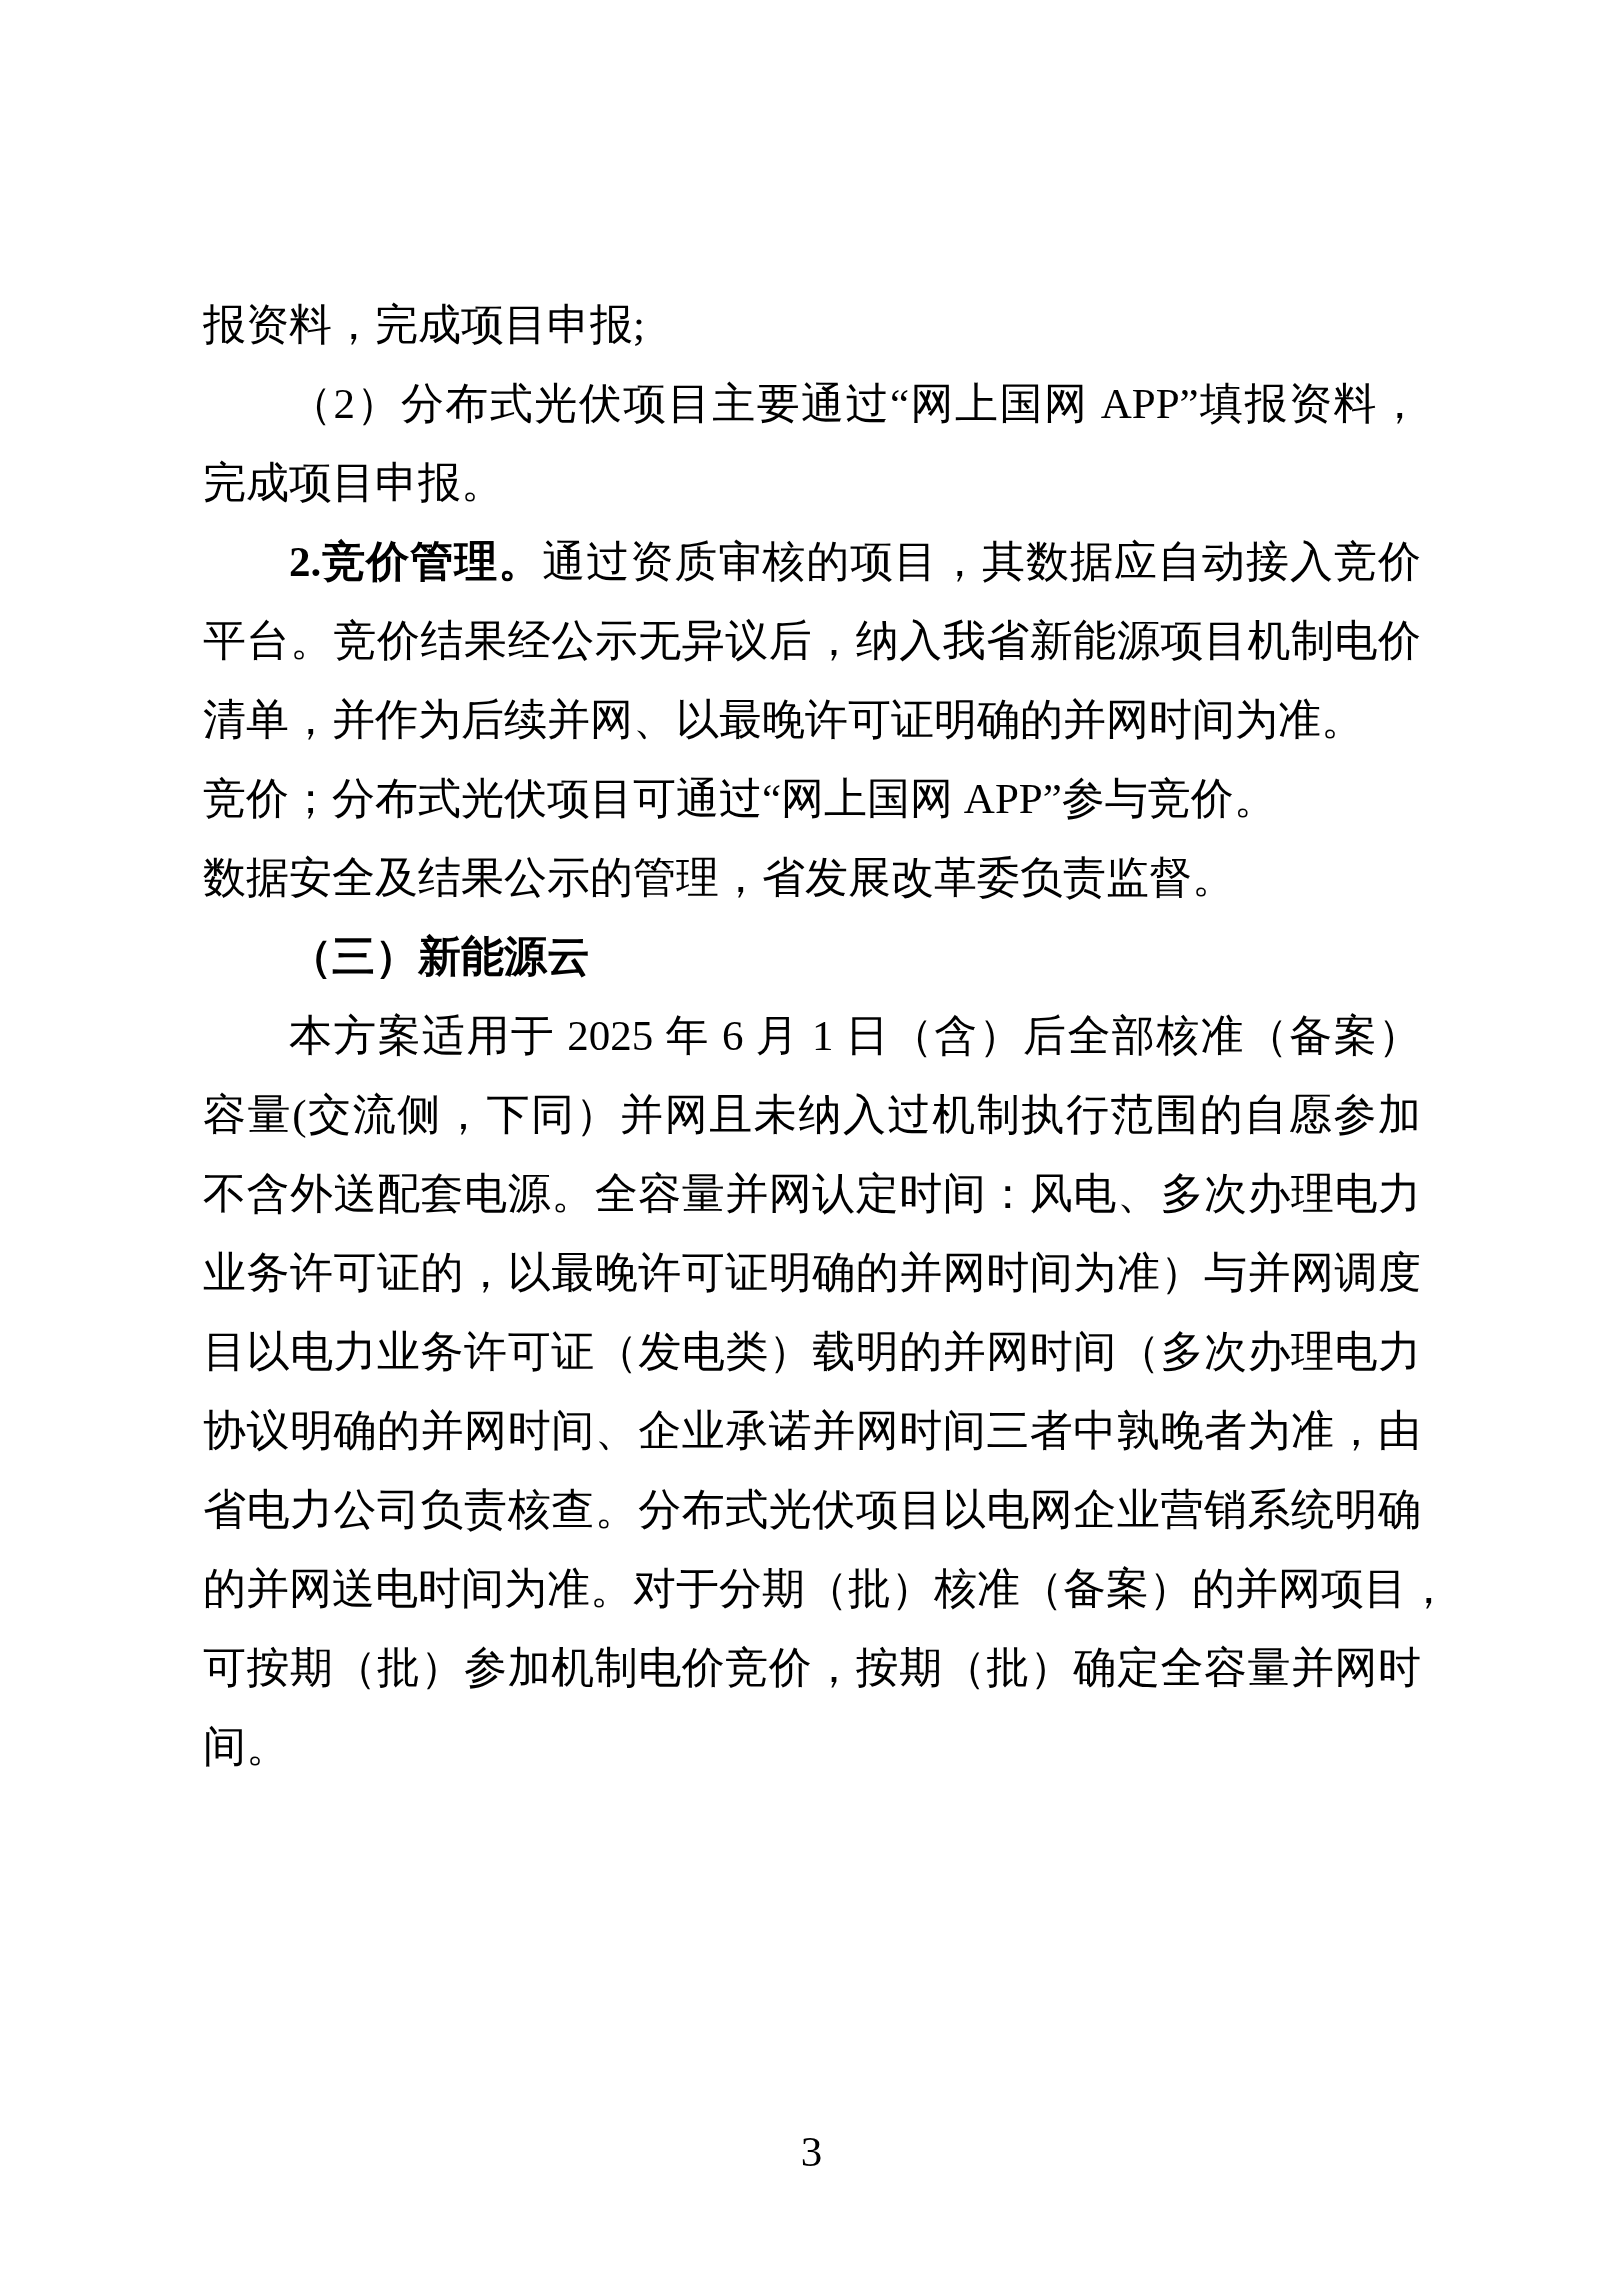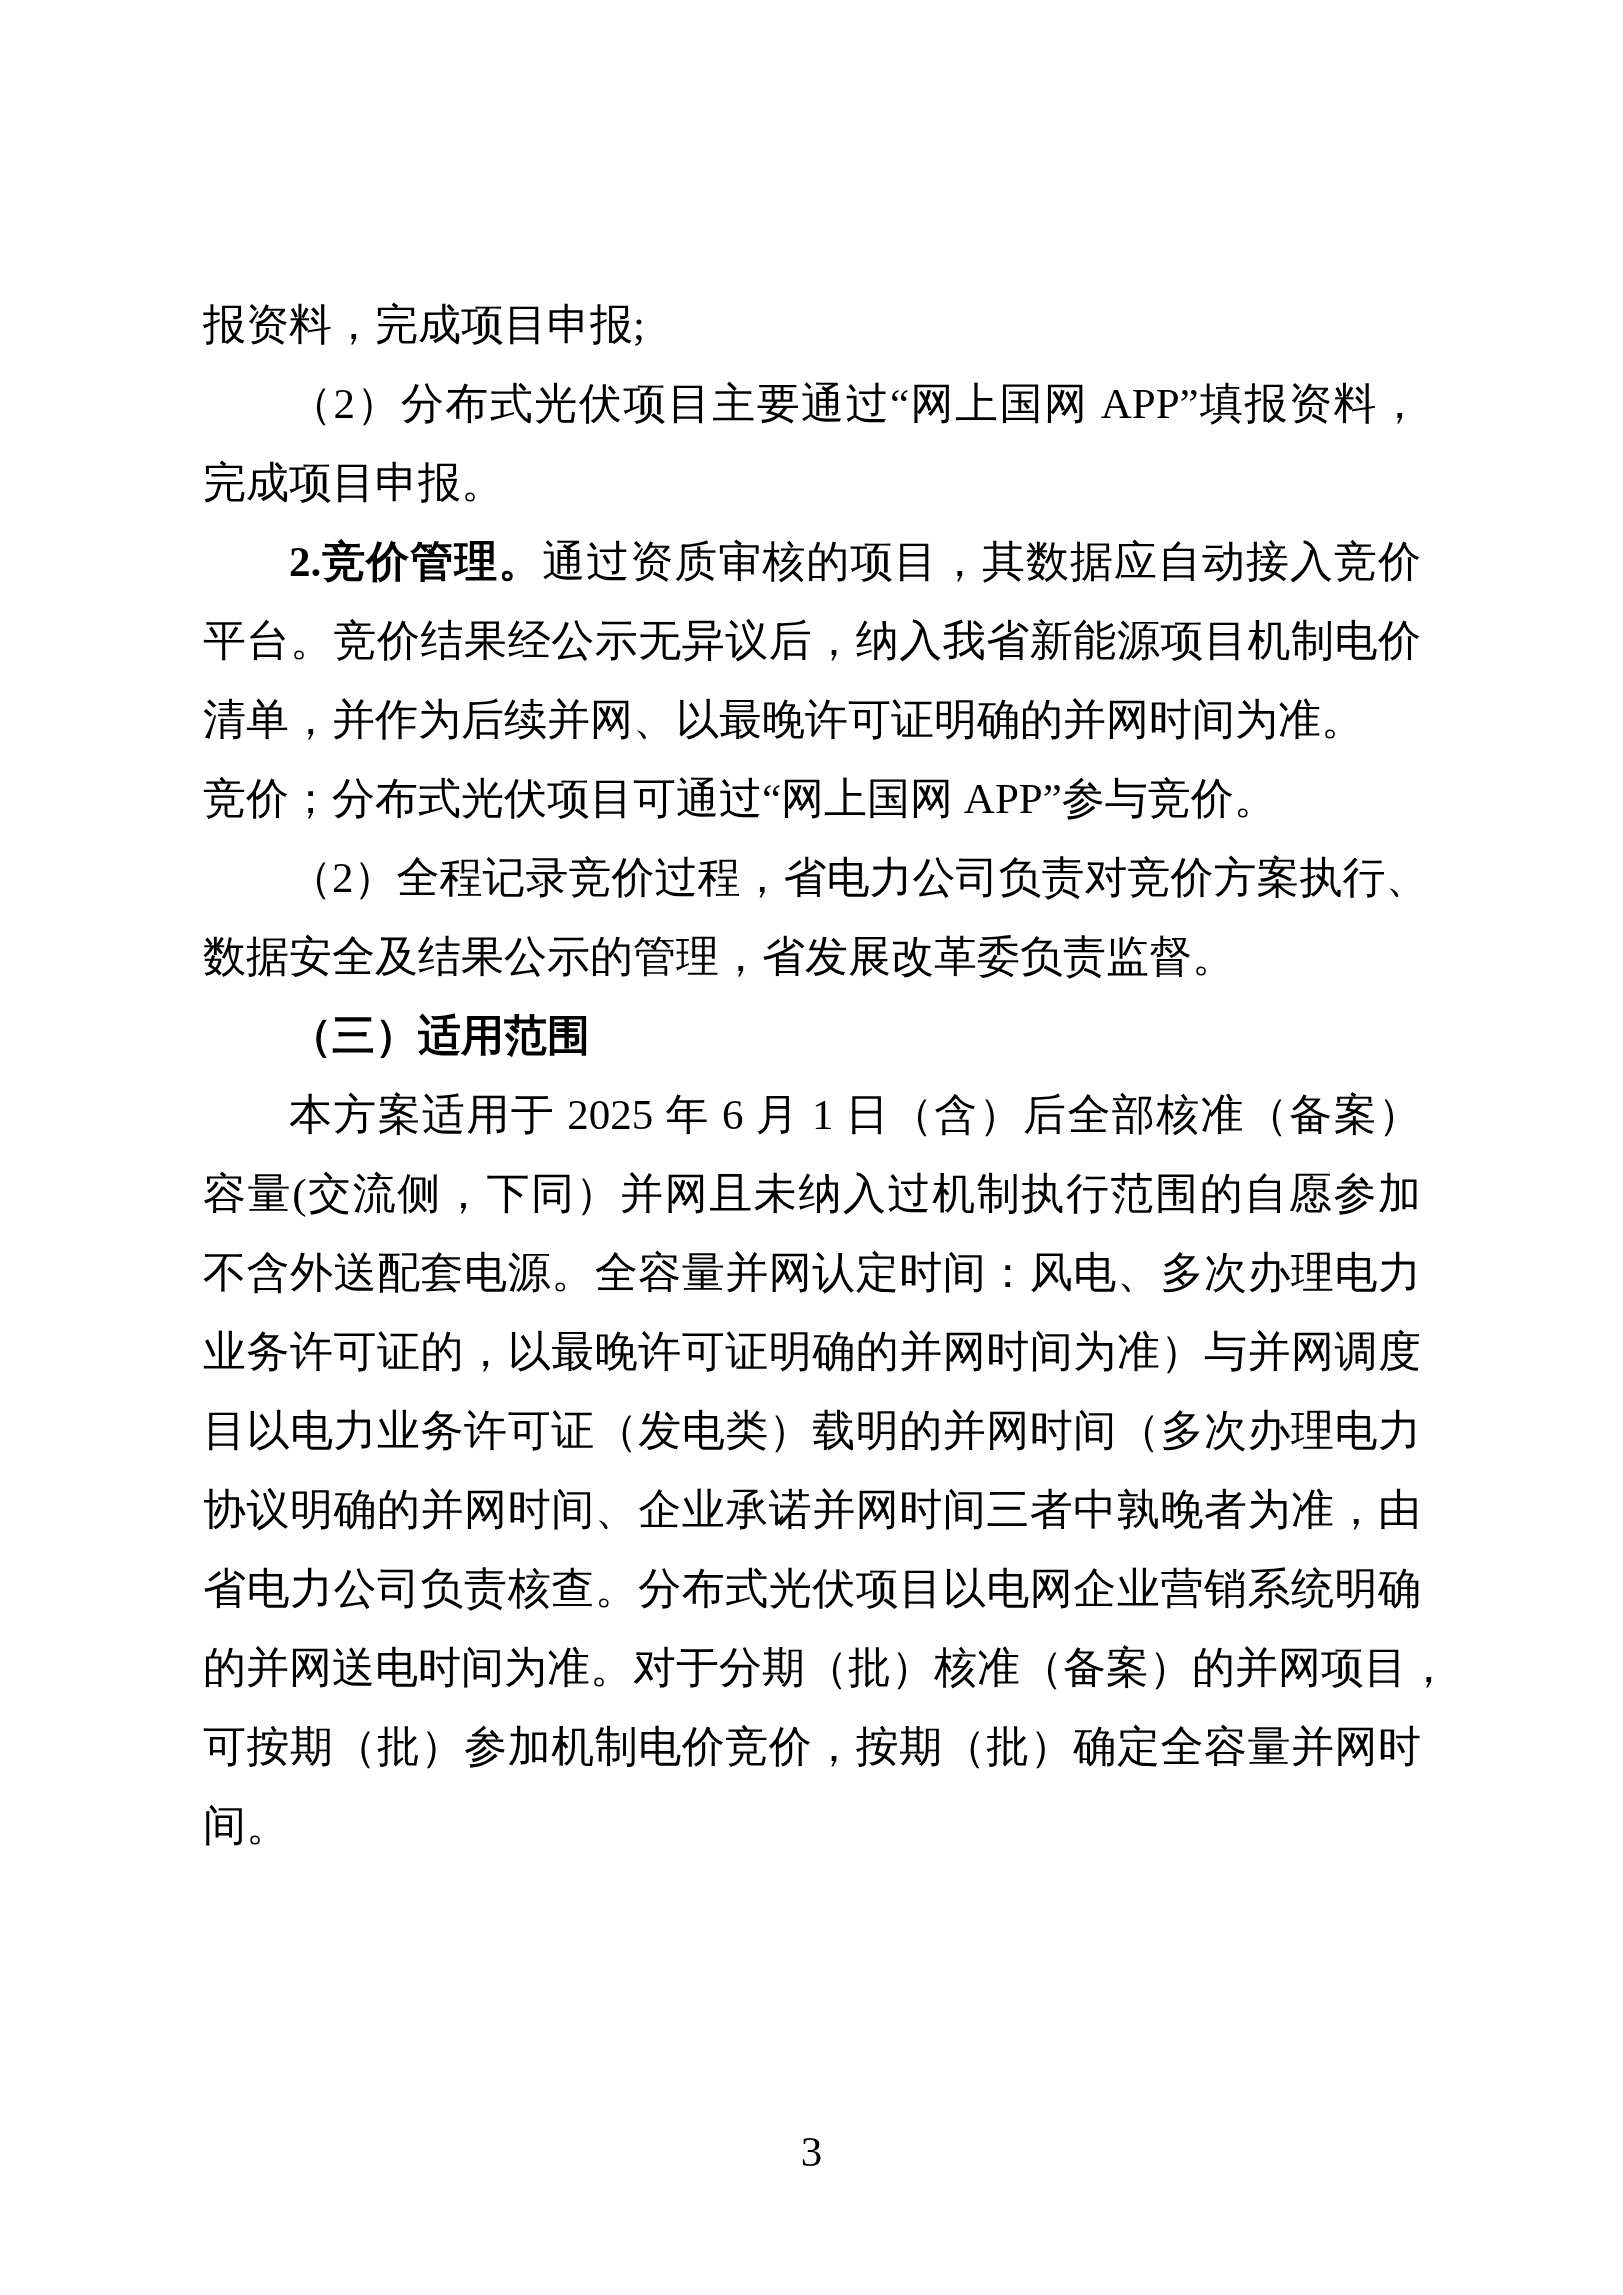--- a/index.html
+++ b/index.html
@@ -54,23 +54,22 @@
 <div class="page">
   <div class="content">
 
     <div class="line"><span>报资料，完成项目申报;</span></div>
     <div class="line ind fill"><span>（2）分布式光伏项目主要通过“网上国网 APP”填报资料，</span></div>
     <div class="line"><span>完成项目申报。</span></div>
     <div class="line ind fill"><span class="b">2.竞价管理。</span><span>通过资质审核的项目，其数据应自动接入竞价</span></div>
     <div class="line fill"><span>平台。竞价结果经公示无异议后，纳入我省新能源项目机制电价</span></div>
     <div class="line"><span>清单，并作为后续并网、以最晚许可证明确的并网时间为准。</span></div>
     <div class="line"><span>竞价；分布式光伏项目可通过“网上国网 APP”参与竞价。</span></div>
-    <div class="line ind fill"><span>（2）全程记录竞价过程，省电力公司负责对竞价方案执行、</span></div>
     <div class="line"><span>数据安全及结果公示的管理，省发展改革委负责监督。</span></div>
-    <div class="line ind"><span class="b">（三）适用范围</span></div>
+    <div class="line ind"><span class="b">（三）新能源云</span></div>
     <div class="line ind fill"><span>本方案适用于 2025 年 6 月 1 日（含）后全部核准（备案）</span></div>
     <div class="line fill"><span>容量(交流侧，下同）并网且未纳入过机制执行范围的自愿参加</span></div>
     <div class="line fill"><span>不含外送配套电源。全容量并网认定时间：风电、多次办理电力</span></div>
     <div class="line fill"><span>业务许可证的，以最晚许可证明确的并网时间为准）与并网调度</span></div>
     <div class="line fill"><span>目以电力业务许可证（发电类）载明的并网时间（多次办理电力</span></div>
     <div class="line fill"><span>协议明确的并网时间、企业承诺并网时间三者中孰晚者为准，由</span></div>
     <div class="line fill"><span>省电力公司负责核查。分布式光伏项目以电网企业营销系统明确</span></div>
     <div class="line fill"><span>的并网送电时间为准。对于分期（批）核准（备案）的并网项目，</span></div>
     <div class="line fill"><span>可按期（批）参加机制电价竞价，按期（批）确定全容量并网时</span></div>
     <div class="line"><span>间。</span></div>

